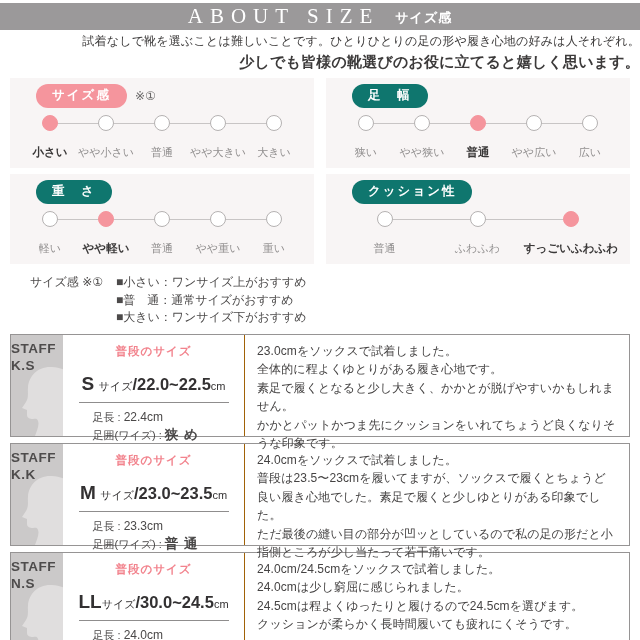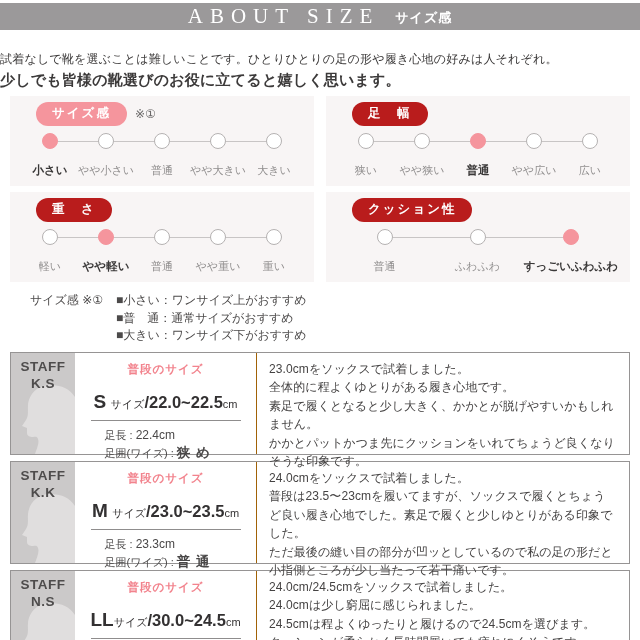--- a/index.html
+++ b/index.html
@@ -12,33 +12,33 @@
   .hdr {
     margin-top:3px; height:27px; background:#9b999a;
     display:flex; align-items:center; justify-content:center; gap:16px;
   }
   .hdr-en {
     font-family:"Liberation Serif","DejaVu Serif",serif;
     color:#fff; font-size:21px; letter-spacing:7px;
   }
   .hdr-jp { color:#fff; font-size:13px; font-weight:bold; letter-spacing:1px; padding-top:3px; }
   
-  .intro { margin-top:20px; text-align:left; }
+  .intro { margin-top:2px; text-align:right; }
   .intro-line { font-size:12px; line-height:18px; color:#3c3a3a; letter-spacing:0.2px; }
   .intro-line.big { font-size:15px; line-height:22px; font-weight:bold; margin-top:1px; }
   
   .scales {
     margin:5px 10px 0; display:grid;
     grid-template-columns:1fr 1fr; gap:6px 12px;
   }
   .panel { background:#f8f5f5; padding:7px 12px 8px; }
   .badge-row { height:22px; display:flex; align-items:center; gap:8px; padding-left:14px; }
   .badge {
     display:inline-block; min-width:70px; text-align:center;
-    padding:3px 16px 4px; border-radius:14px; background:#b91c1c;
+    padding:3px 16px 4px; border-radius:14px; background:#0f766e;
     color:#fff; font-weight:bold; font-size:12.5px; letter-spacing:2px;
   }
   .badge.pink { background:#f5959d; }
   .badge-note { font-size:12px; color:#6a6868; }
   .track { display:flex; position:relative; height:17px; margin:7px 0 0; }
   .track-line { position:absolute; top:50%; height:0; border-top:1px solid #c8c5c5; }
   .n5 .track-line { left:10%; right:10%; }
   .n3 .track-line { left:16.6%; right:16.6%; }
   .dotcell { flex:1; display:flex; justify-content:center; align-items:center; position:relative; }
   .dot {
@@ -53,22 +53,22 @@
   .notes { margin:10px 0 0 30px; display:flex; font-size:12px; line-height:17.5px; color:#4c4a4a; }
   .notes-label { width:86px; flex:none; }
   .notes-col2 { margin-left:24px; }
   
   .table { margin:7px 10px 0; }
   .row {
     display:flex; border:1px solid #969494; height:103px; margin-bottom:6px;
     background:#fff;
   }
   .staff-cell {
-    width:64px; flex:none; background:#cbc9c9; position:relative; overflow:hidden;
-    text-align:center; padding-top:5px;
+    width:52px; flex:none; background:#cbc9c9; position:relative; overflow:hidden;
+    text-align:left; padding-top:5px;
   }
   .staff-line { position:relative; z-index:2; font-weight:bold; font-size:13.5px; color:#4e4c4c; line-height:17px; letter-spacing:0.5px; }
   .silhouette { position:absolute; left:0; bottom:0; z-index:1; }
   .size-cell {
     width:182px; flex:none; border-right:1px solid #a16207;
     display:flex; flex-direction:column; align-items:center; padding-top:9px;
   }
   .usual { color:#f2838d; font-size:11.5px; font-weight:bold; letter-spacing:1px; }
   .size-line { margin-top:14px; color:#333132; white-space:nowrap; }
   .size-letter { font-size:19px; font-weight:bold; }

